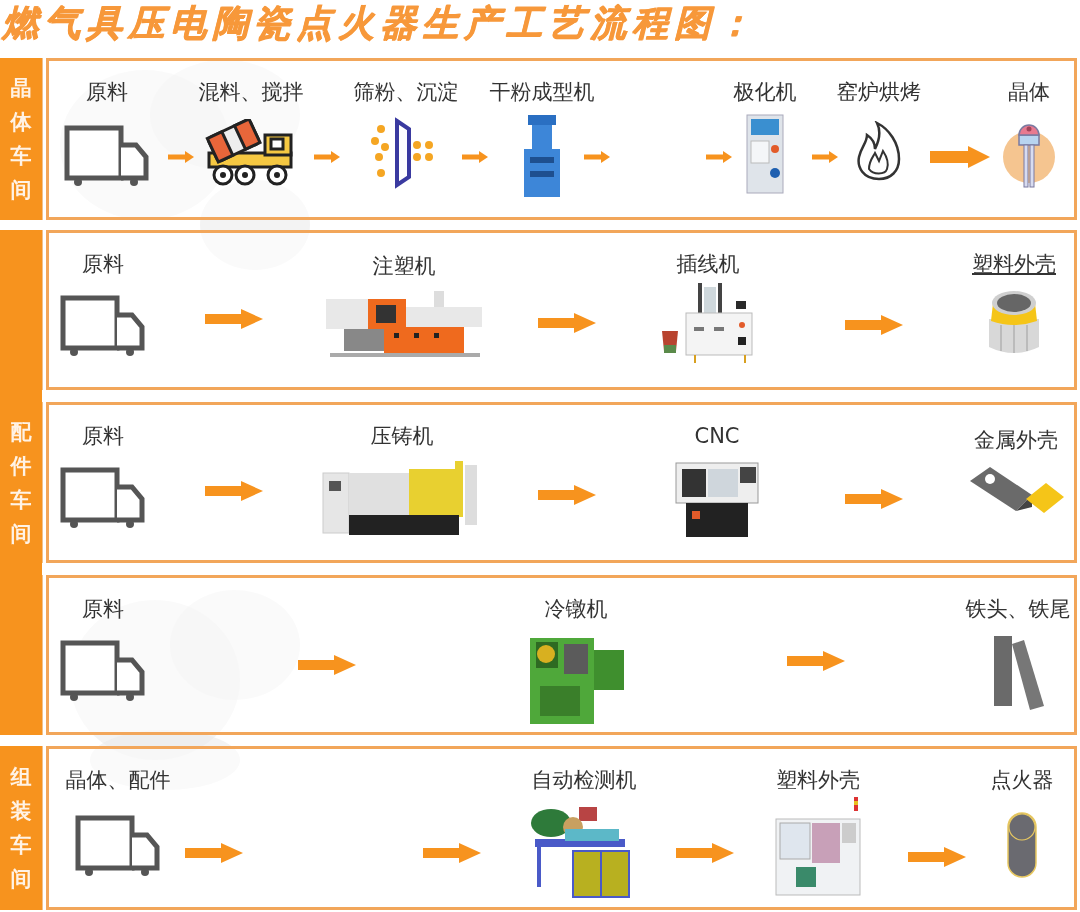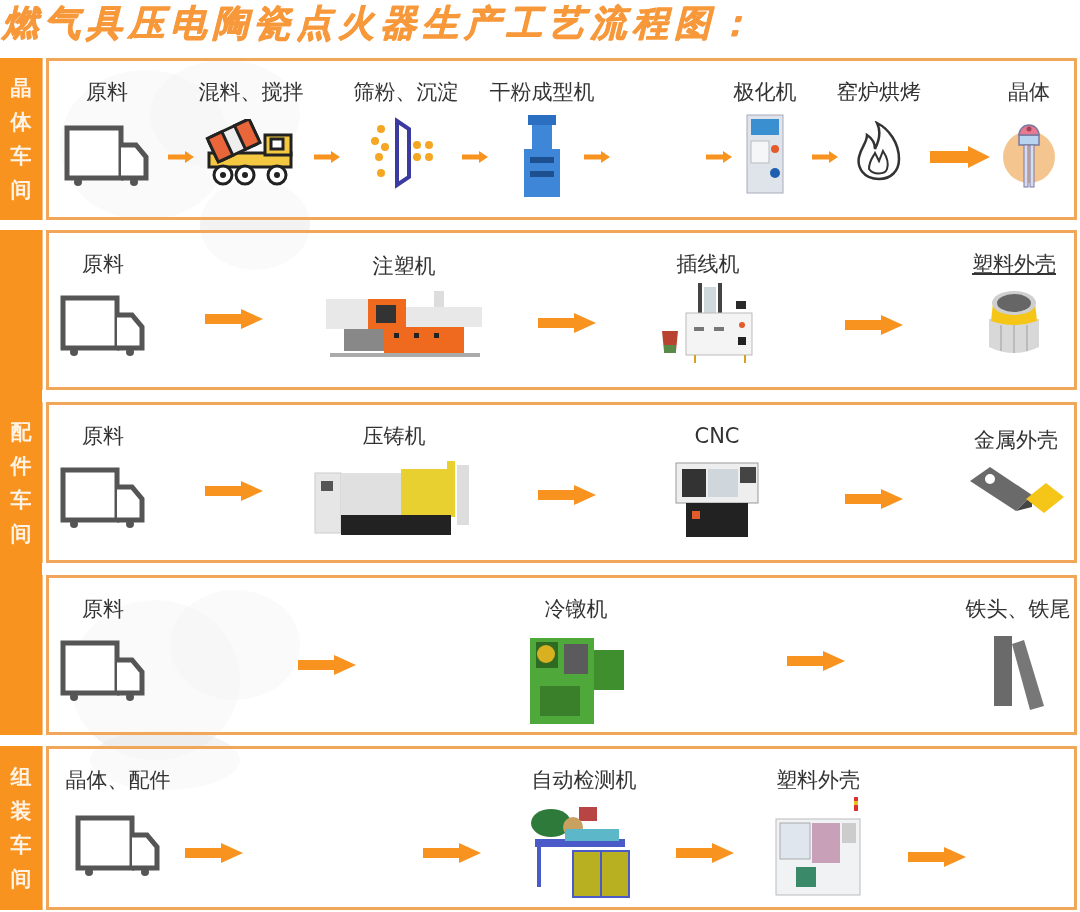--- a/index.html
+++ b/index.html
@@ -289,21 +289,21 @@
     <span class="label">原料</span>
     <div class="icon" style="margin-top:18px;">
       <svg width="86" height="62" viewBox="0 0 86 62">
           <rect x="3" y="3" width="54" height="50" fill="#fff" stroke="#555" stroke-width="5"></rect>
           <path d="M57 20 H72 L82 32 V53 H57" fill="#fff" stroke="#555" stroke-width="5"></path>
           <circle cx="14" cy="57" r="4" fill="#555"></circle>
           <circle cx="70" cy="57" r="4" fill="#555"></circle>
         </svg>
     </div>
   </div>
-  <div class="step" style="left:260px;top:18px;width:170px;">
+  <div class="step" style="left:268px;top:18px;width:170px;">
     <span class="label">压铸机</span>
     <div class="icon" style="margin-top:10px;">
       <svg width="166" height="78" viewBox="0 0 166 78">
           <rect x="4" y="14" width="26" height="60" fill="#e6e6e6" stroke="#ccc"></rect>
           <rect x="10" y="22" width="12" height="10" fill="#555"></rect>
           <rect x="30" y="14" width="60" height="44" fill="#e0e0e0"></rect>
           <rect x="90" y="10" width="46" height="48" fill="#e8d030"></rect>
           <rect x="136" y="2" width="8" height="56" fill="#e8d030"></rect>
           <rect x="146" y="6" width="12" height="60" fill="#ddd"></rect>
           <rect x="30" y="56" width="110" height="20" fill="#222"></rect>
@@ -434,20 +434,29 @@
           <rect x="86" y="2" width="4" height="14" fill="#d33"></rect>
           <rect x="86" y="6" width="4" height="4" fill="#e8c020"></rect>
           <rect x="8" y="24" width="84" height="76" fill="#f0f2f4" stroke="#bbb"></rect>
           <rect x="12" y="28" width="30" height="36" fill="#dfe6ee" stroke="#aaa"></rect>
           <rect x="44" y="28" width="28" height="40" fill="#c8a0b8"></rect>
           <rect x="74" y="28" width="14" height="20" fill="#ccc"></rect>
           <rect x="28" y="72" width="20" height="20" fill="#3a8a6a"></rect>
         </svg>
     </div>
   </div>
+  <div class="step" style="left:928px;top:18px;width:90px;">
+    <span class="label">点火器</span>
+    <div class="icon" style="margin-top:16px;">
+      <svg width="34" height="72" viewBox="0 0 34 72">
+          <rect x="3" y="4" width="28" height="64" rx="14" fill="#6a6a70" stroke="#e8c860" stroke-width="1.5"></rect>
+          <ellipse cx="17" cy="18" rx="13" ry="13" fill="none" stroke="#e8c860" stroke-width="1.2"></ellipse>
+        </svg>
+    </div>
+  </div>
 </div>
 <div class="arrow" style="left:185px;top:842px;width:58px;height:22px;">
     <div class="shaft" style="width:36px;height:10px;"></div>
     <div class="head" style="border-width:10px 0 10px 22px;"></div>
   </div>
 <div class="arrow" style="left:423px;top:842px;width:58px;height:22px;">
     <div class="shaft" style="width:36px;height:10px;"></div>
     <div class="head" style="border-width:10px 0 10px 22px;"></div>
   </div>
 <div class="arrow" style="left:676px;top:842px;width:58px;height:22px;">

